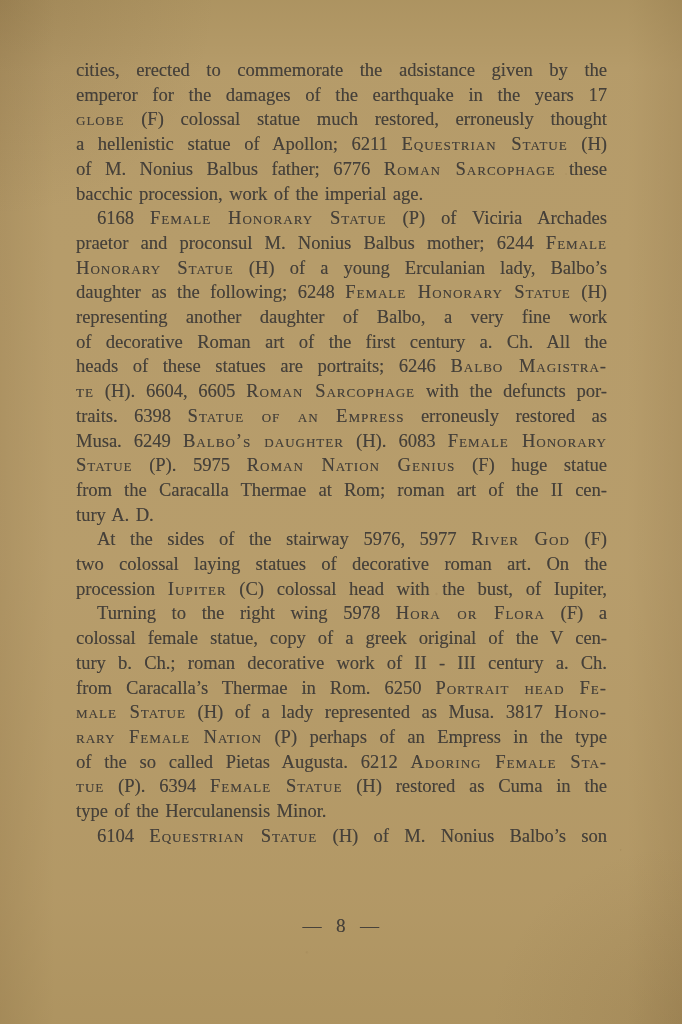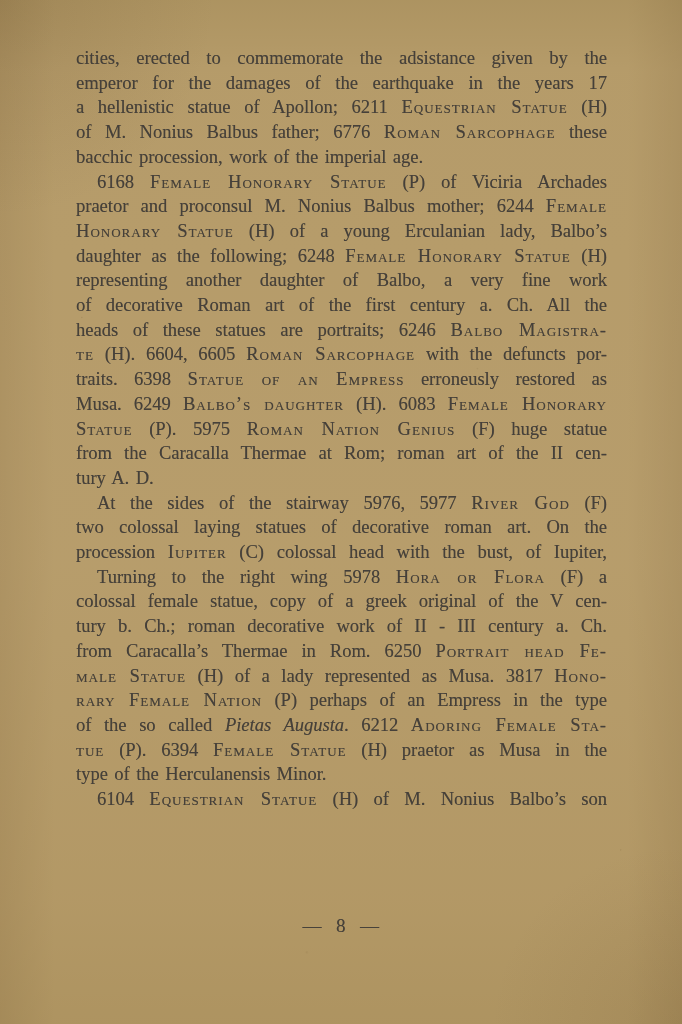--- a/index.html
+++ b/index.html
@@ -41,21 +41,21 @@
       radial-gradient(2px 2px at 83% 17%, rgba(125,98,60,0.4), transparent 60%),
       radial-gradient(3px 3px at 64% 58%, rgba(125,98,60,0.35), transparent 60%),
       radial-gradient(2px 2px at 28% 74%, rgba(125,98,60,0.4), transparent 60%),
       radial-gradient(2px 2px at 91% 83%, rgba(125,98,60,0.45), transparent 60%),
       radial-gradient(3px 3px at 45% 93%, rgba(125,98,60,0.3), transparent 60%),
       radial-gradient(2px 2px at 70% 36%, rgba(125,98,60,0.3), transparent 60%);
   }
   .text-block {
     position: absolute;
     left: 76px;
-    top: 46px;
+    top: 58px;
     width: 531px;
     color: #45403a;
     font-size: 18.5px;
     line-height: 24.7px;
     word-spacing: 0.1em;
     text-shadow: 0.2px 0.2px 0.4px rgba(62,56,46,0.45);
   }
   .paragraph { margin: 0; }
   .line {
     text-align: justify;
@@ -66,21 +66,20 @@
     text-align-last: left;
   }
   .line.indent {
     text-indent: 21px;
   }
   .sc {
     font-variant: small-caps;
     letter-spacing: 0.055em;
   }
   .it {
-    font-style: italic;
   }
   .page-number {
     position: absolute;
     left: 76px;
     top: 914px;
     width: 531px;
     text-align: center;
     color: #45403a;
     font-size: 19px;
     line-height: 24px;
@@ -92,20 +91,21 @@
 </head>
 <body>
 
 <div class="page">
   <div class="vignette"></div>
   <div class="speckles"></div>
   <div class="text-block">
       <div class="paragraph">
         <div class="line"><span>cities, erected to commemorate the adsistance given by the</span></div>
         <div class="line"><span>emperor for the damages of the earthquake in the years 17</span></div>
+        <div class="line"><span class="sc">globe</span><span> (F) colossal statue much restored, erroneusly thought</span></div>
         <div class="line"><span>a hellenistic statue of Apollon; 6211 </span><span class="sc">Equestrian Statue</span><span> (H)</span></div>
         <div class="line"><span>of M. Nonius Balbus father; 6776 </span><span class="sc">Roman Sarcophage</span><span> these</span></div>
         <div class="line last"><span>bacchic procession, work of the imperial age.</span></div>
       </div>
       <div class="paragraph">
         <div class="line indent"><span>6168 </span><span class="sc">Female Honorary Statue</span><span> (P) of Viciria Archades</span></div>
         <div class="line"><span>praetor and proconsul M. Nonius Balbus mother; 6244 </span><span class="sc">Female</span></div>
         <div class="line"><span class="sc">Honorary Statue</span><span> (H) of a young Erculanian lady, Balbo’s</span></div>
         <div class="line"><span>daughter as the following; 6248 </span><span class="sc">Female Honorary Statue</span><span> (H)</span></div>
         <div class="line"><span>representing another daughter of Balbo, a very fine work</span></div>
@@ -124,21 +124,21 @@
         <div class="line"><span>procession </span><span class="sc">Iupiter</span><span> (C) colossal head with the bust, of Iupiter,</span></div>
       </div>
       <div class="paragraph">
         <div class="line indent"><span>Turning to the right wing 5978 </span><span class="sc">Hora or Flora</span><span> (F) a</span></div>
         <div class="line"><span>colossal female statue, copy of a greek original of the V cen-</span></div>
         <div class="line"><span>tury b. Ch.; roman decorative work of II - III century a. Ch.</span></div>
         <div class="line"><span>from Caracalla’s Thermae in Rom. 6250 </span><span class="sc">Portrait head Fe-</span></div>
         <div class="line"><span class="sc">male Statue</span><span> (H) of a lady represented as Musa. 3817 </span><span class="sc">Hono-</span></div>
         <div class="line"><span class="sc">rary Female Nation</span><span> (P) perhaps of an Empress in the type</span></div>
         <div class="line"><span>of the so called </span><span class="it">Pietas Augusta</span><span>. 6212 </span><span class="sc">Adoring Female Sta-</span></div>
-        <div class="line"><span class="sc">tue</span><span> (P). 6394 </span><span class="sc">Female Statue</span><span> (H) praetor as Musa in the</span></div>
+        <div class="line"><span class="sc">tue</span><span> (P). 6394 </span><span class="sc">Female Statue</span><span> (H) restored as Cuma in the</span></div>
         <div class="line last"><span>type of the Herculanensis Minor.</span></div>
       </div>
       <div class="paragraph">
         <div class="line indent"><span>6104 </span><span class="sc">Equestrian Statue</span><span> (H) of M. Nonius Balbo’s son</span></div>
       </div>
     </div>
   <div class="page-number">— 8 —</div>
 </div>
 
 </body></html>

